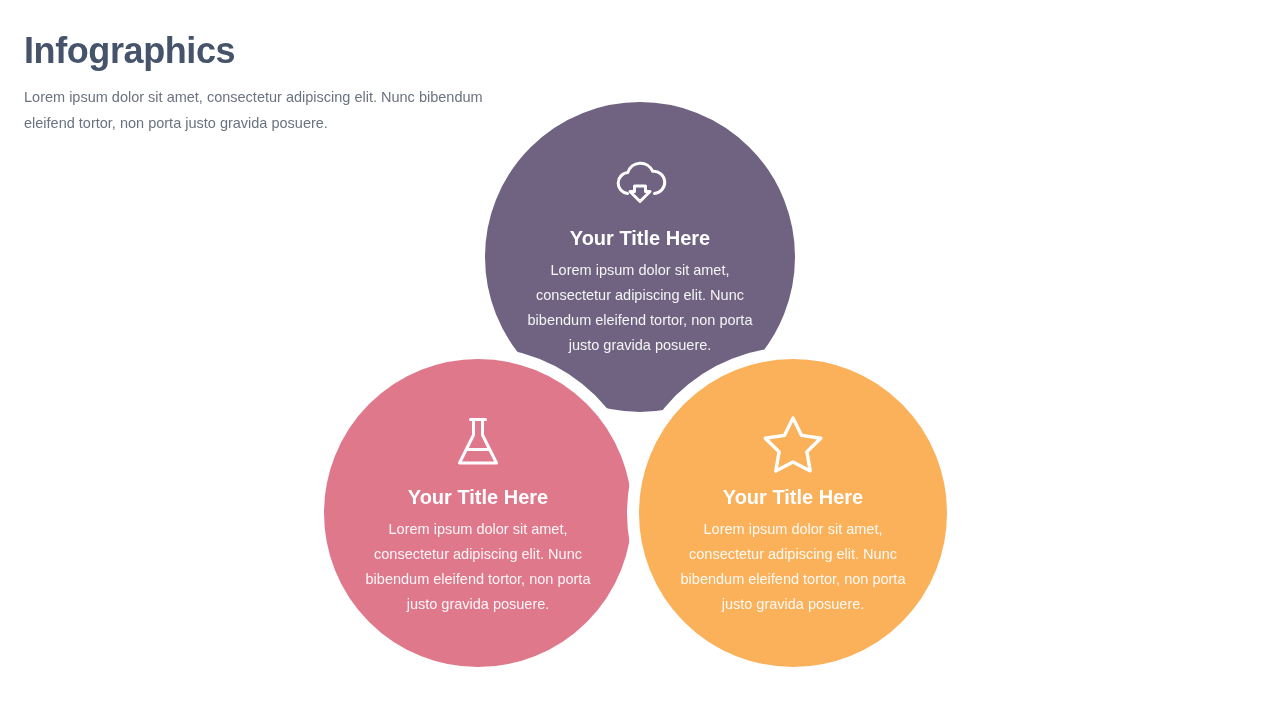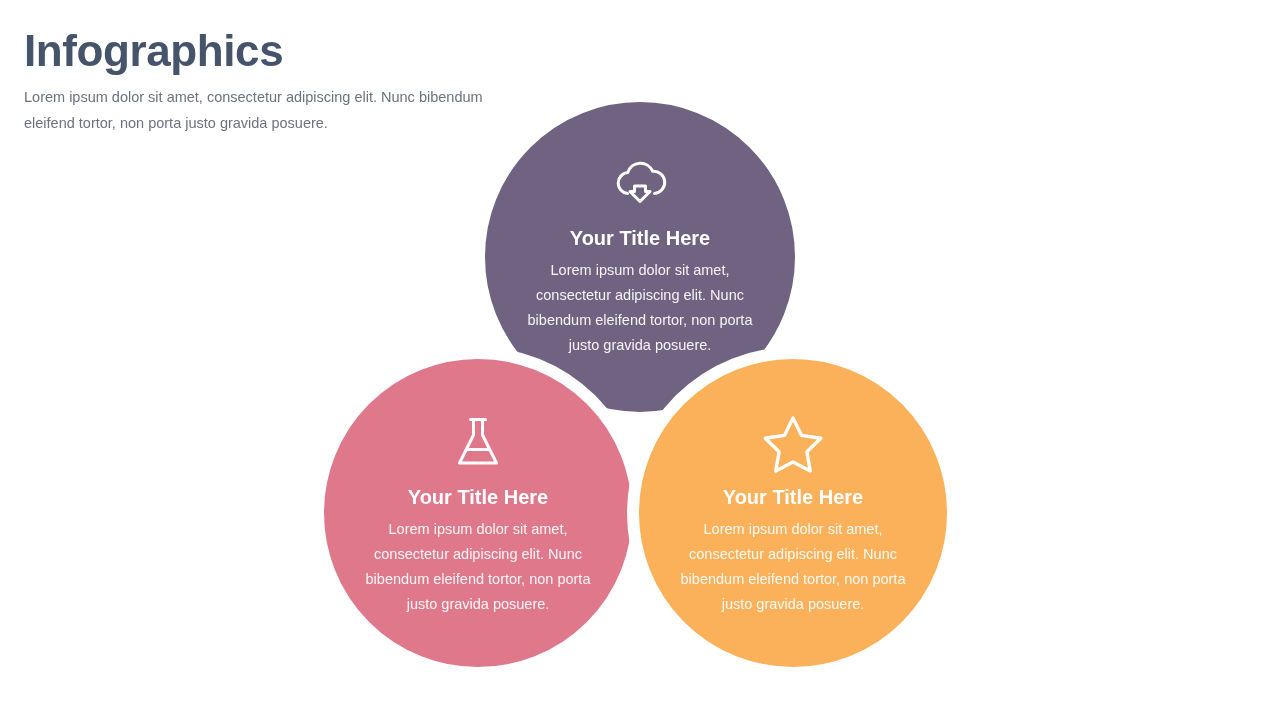--- a/index.html
+++ b/index.html
@@ -18,21 +18,21 @@
 
   
   #header {
     position: absolute;
     left: 24px;
     top: 28px;
     width: 620px;
   }
   #page-title {
     margin: 0;
-    font-size: 44px;
+    font-size: 36px;
     line-height: 46px;
     font-weight: bold;
     color: #46546b;
     letter-spacing: -0.4px;
   }
   #page-subtitle {
     margin: 10px 0 0 0;
     font-size: 14.5px;
     line-height: 26px;
     color: #6b7280;

